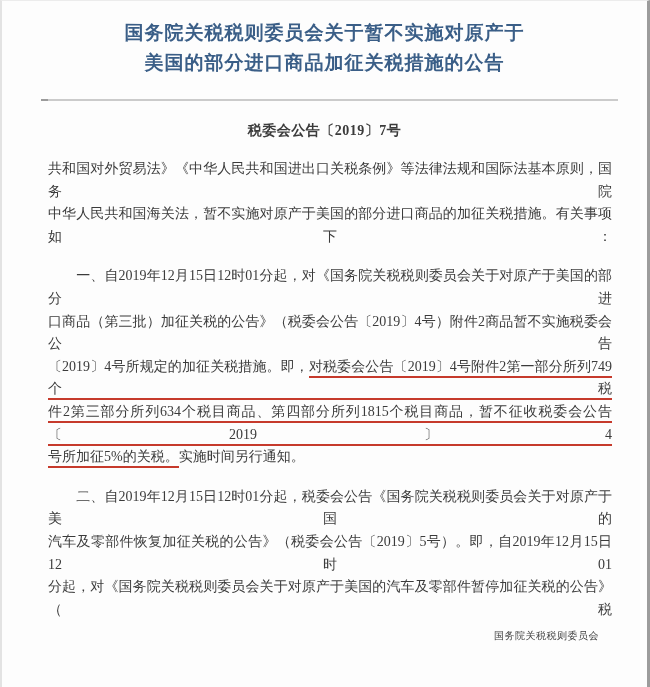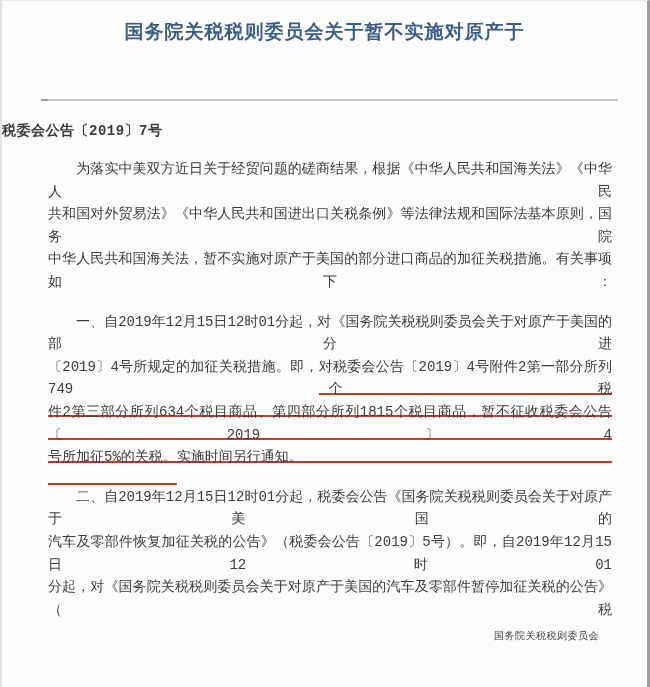--- a/index.html
+++ b/index.html
@@ -10,21 +10,21 @@
   .page {
     position: relative;
     width: 650px;
     height: 687px;
     box-sizing: border-box;
     background: #fdfdfd;
     border-top: 1px solid #ececec;
     border-left: 2px solid #e3e3e3;
     border-right: 3px solid var(--border-gray, #9c9c9c);
     overflow: hidden;
-    font-family: Liberation Mono, monospace;
+    font-family: Liberation Serif, serif;
   }
   .title {
     position: absolute;
     top: 17px;
     left: 0;
     width: 100%;
     margin: 0;
     text-align: center;
     font-size: 19px;
     font-weight: bold;
@@ -41,21 +41,21 @@
     height: 2px;
     background: linear-gradient(to right,
       var(--divider-cap, #9b9b9b) 0, var(--divider-cap, #9b9b9b) 7px,
       var(--divider-gray, #cbcbcb) 7px, var(--divider-gray, #cbcbcb) 100%);
   }
   .doc-number {
     position: absolute;
     top: 121px;
     left: 0;
     width: 100%;
-    text-align: left;
+    text-align: center;
     font-size: 14px;
     font-weight: bold;
     letter-spacing: 0.5px;
     color: var(--body-text, #3b3b3b);
   }
   .body {
     position: absolute;
     top: 157px;
     left: 46px;
     width: 564px;
@@ -68,21 +68,21 @@
   .line {
     text-align: justify;
     text-align-last: justify;
   }
   .line.short {
     text-align: left;
     text-align-last: left;
   }
   .useg {
     border-bottom: 2px solid var(--underline-red, #c63a2c);
-    padding-bottom: 18px;
+    padding-bottom: 2px;
   }
   .signature {
     position: absolute;
     top: 628px;
     right: 48px;
     font-size: 10px;
     letter-spacing: 0.5px;
     color: var(--body-text, #3b3b3b);
   }
   .date {
@@ -92,34 +92,35 @@
     font-size: 14px;
     color: var(--body-text, #3b3b3b);
   }
 </style>
 </head>
 <body>
 
 <div class="page">
   <h1 class="title">
     <span class="title-line">国务院关税税则委员会关于暂不实施对原产于</span>
+    <span class="title-line">美国的部分进口商品加征关税措施的公告</span>
   </h1>
 
   <div class="divider"></div>
 
   <div class="doc-number">税委会公告〔2019〕7号</div>
 
   <div class="body">
     <div class="para">
-        <div class="line"><span class="seg">　　为落实中美双方近日关于经贸问题的磋商结果，根据《中华人民共和国海关法》《中华人民</span></div>
         <div class="line"><span class="seg">共和国对外贸易法》《中华人民共和国进出口关税条例》等法律法规和国际法基本原则，国务院</span></div>
         <div class="line"><span class="seg">中华人民共和国海关法，暂不实施对原产于美国的部分进口商品的加征关税措施。有关事项如下：</span></div>
       </div>
     <div class="para">
         <div class="line"><span class="seg">　　一、自2019年12月15日12时01分起，对《国务院关税税则委员会关于对原产于美国的部分进</span></div>
+        <div class="line"><span class="seg">口商品（第三批）加征关税的公告》（税委会公告〔2019〕4号）附件2商品暂不实施税委会公告</span></div>
         <div class="line"><span class="seg">〔2019〕4号所规定的加征关税措施。即，</span><span class="useg">对税委会公告〔2019〕4号附件2第一部分所列749个税</span></div>
         <div class="line"><span class="useg">件2第三部分所列634个税目商品、第四部分所列1815个税目商品，暂不征收税委会公告〔2019〕4</span></div>
         <div class="line short"><span class="useg">号所加征5%的关税。</span><span class="seg">实施时间另行通知。</span></div>
       </div>
     <div class="para">
         <div class="line"><span class="seg">　　二、自2019年12月15日12时01分起，税委会公告《国务院关税税则委员会关于对原产于美国的</span></div>
         <div class="line"><span class="seg">汽车及零部件恢复加征关税的公告》（税委会公告〔2019〕5号）。即，自2019年12月15日12时01</span></div>
         <div class="line"><span class="seg">分起，对《国务院关税税则委员会关于对原产于美国的汽车及零部件暂停加征关税的公告》（税</span></div>
       </div>
   </div>

